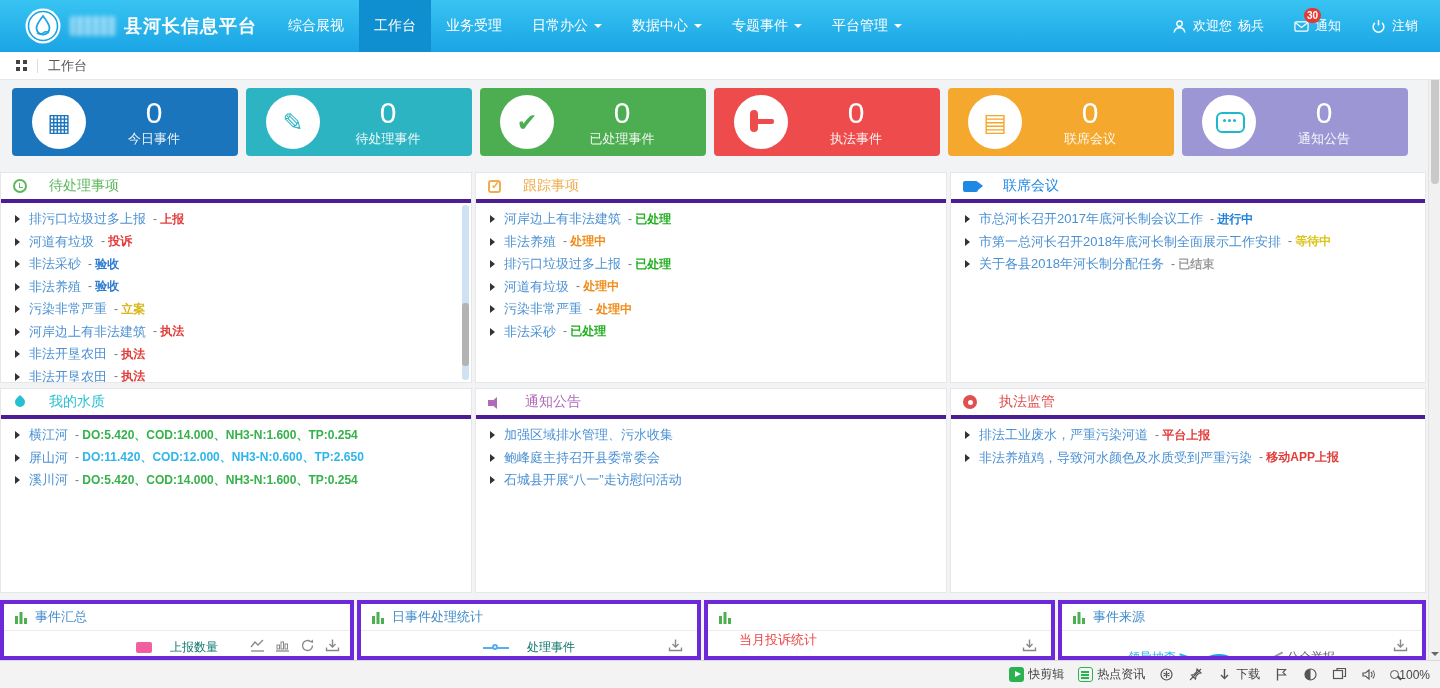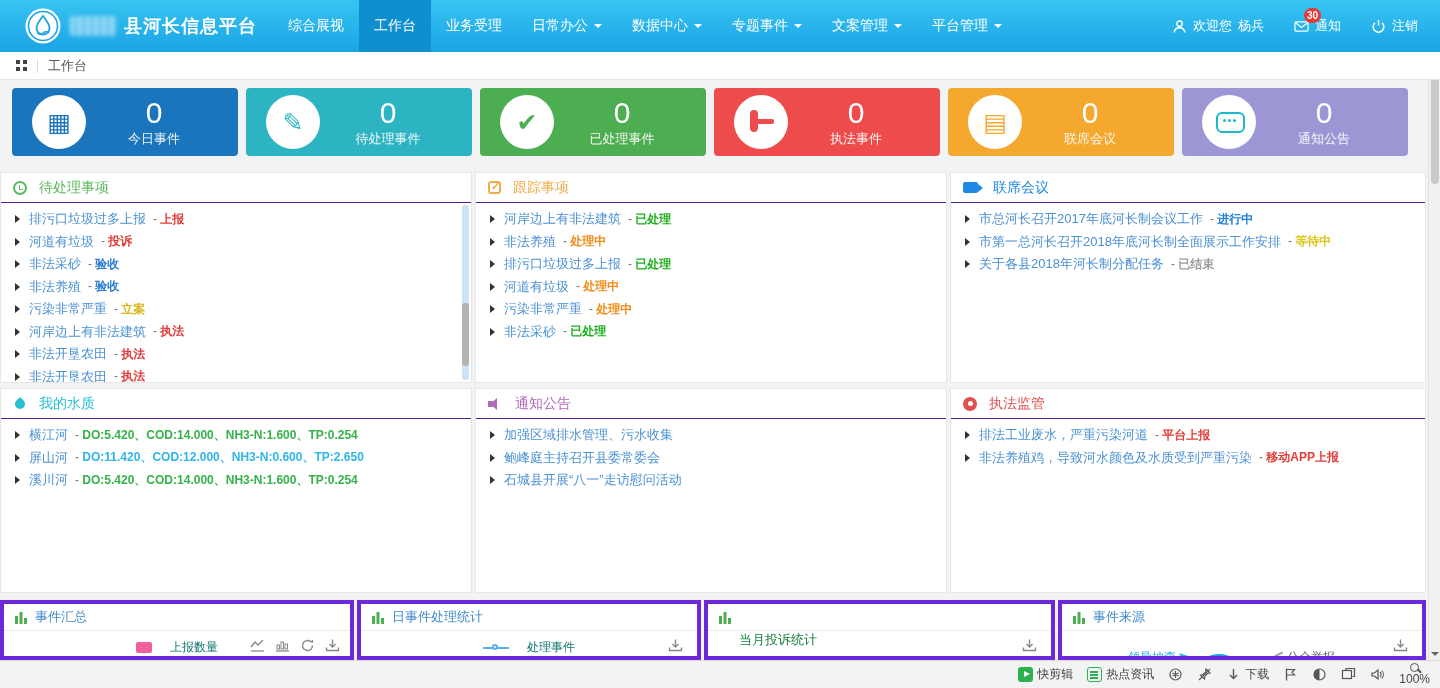--- a/index.html
+++ b/index.html
@@ -60,22 +60,22 @@
   .glyph-chat::after{content:"";position:absolute;left:21px;top:24px;width:3px;height:3px;
     border-radius:50%;background:currentColor;box-shadow:5px 0 0 currentColor,10px 0 0 currentColor;}
   .card-body{flex:1;display:flex;flex-direction:column;align-items:center;margin-right:16px;}
   .card-value{font-size:30px;line-height:32px;}
   .card-label{font-size:13px;opacity:.92;margin-top:1px;}
   
   .panel-row{position:absolute;left:0;width:1426px;display:grid;gap:3px;}
   .row1{top:172px;height:211px;grid-template-columns:472px 472px 1fr;}
   .row2{top:388px;height:205px;grid-template-columns:472px 472px 1fr;}
   .panel{background:#fff;border:1px solid #e7e7e7;position:relative;overflow:hidden;}
-  .panel-header{height:30px;display:flex;align-items:center;gap:12px;padding:0 12px;
-    border-bottom:1px solid #4c1d95;font-size:14px;}
+  .panel-header{height:30px;display:flex;align-items:center;gap:22px;padding:0 12px;
+    border-bottom:4px solid #4c1d95;font-size:14px;}
   .panel-title{font-size:14px;}
   .item-list{list-style:none;margin:5px 0 0;padding:0;}
   .list-item{display:flex;align-items:center;height:22.5px;padding:0 14px;font-size:13px;white-space:nowrap;}
   .tri{width:0;height:0;border-left:5px solid #333;border-top:4px solid transparent;
     border-bottom:4px solid transparent;margin-right:9px;flex-shrink:0;}
   .item-text{color:#4a90d2;cursor:pointer;text-decoration:none;}
   .item-status{font-size:12px;font-weight:bold;margin-left:7px;}
   .item-status::before{content:"- ";color:#777;font-weight:normal;}
   
   .clock-icon{width:14px;height:14px;border:2px solid #5cb85c;border-radius:50%;position:relative;}
@@ -145,21 +145,21 @@
     border-top:1px solid #d8d8d8;display:flex;align-items:center;justify-content:flex-end;
     gap:14px;padding-right:10px;font-size:12px;color:#444;z-index:20;}
   .tk-item{display:flex;align-items:center;gap:4px;cursor:pointer;}
   .clip-icon{width:15px;height:15px;background:#2db150;border-radius:3px;position:relative;}
   .clip-icon::after{content:"";position:absolute;left:5.5px;top:4px;
     border-left:6px solid #fff;border-top:3.5px solid transparent;border-bottom:3.5px solid transparent;}
   .news-icon{width:15px;height:15px;border:1.5px solid #2db150;border-radius:3px;position:relative;}
   .news-icon::before{content:"";position:absolute;left:2px;top:3px;width:8px;height:1.5px;
     background:#2db150;box-shadow:0 3px 0 #2db150,0 6px 0 #2db150;}
   .gray-svg{width:15px;height:15px;}
-  .mag-wrap{display:flex;align-items:center;cursor:pointer;flex-direction:column;}
+  .mag-wrap{display:flex;align-items:center;cursor:pointer;}
   .mag-icon{width:9px;height:9px;border:1.6px solid #555;border-radius:50%;position:relative;}
   .mag-icon::after{content:"";position:absolute;width:5px;height:1.6px;background:#555;
     transform:rotate(45deg);right:-4px;bottom:-1px;}
 </style>
 </head>
 <body>
 
 <header class="navbar">
   <div class="brand">
     <svg class="logo" viewBox="0 0 38 38">
@@ -196,24 +196,20 @@
       <a class="menu-item">
         <span>数据中心</span>
         <span class="mi-caret show"></span>
       </a>
 
       <a class="menu-item">
         <span>专题事件</span>
         <span class="mi-caret show"></span>
       </a>
 
-      <a class="menu-item">
-        <span>文案管理</span>
-        <span class="mi-caret show"></span>
-      </a>
 
       <a class="menu-item">
         <span>平台管理</span>
         <span class="mi-caret show"></span>
       </a>
     </nav>
   <div class="nav-right">
     <span class="nav-chunk">
       <svg class="gray-svg" viewBox="0 0 14 14">
         <circle cx="7" cy="4.4" r="2.6" fill="none" stroke="#fff" stroke-width="1.3"></circle>
@@ -584,21 +580,21 @@
     </svg>
   </section>
 
   <section class="chart-panel">
     <div class="chart-header">
       <svg class="bar-chart-icon" viewBox="0 0 14 14">
         <rect x="1" y="6" width="3" height="8" fill="#4caf50"></rect>
           <rect x="5.5" y="2" width="3" height="12" fill="#4caf50"></rect>
           <rect x="10" y="8" width="3" height="6" fill="#4caf50"></rect>
       </svg>
-      <span class="chart-title" style="color: #15803d; margin-top: 45px;">当月投诉统计</span>
+      <span class="chart-title" style="color: #ef4444; margin-top: 45px;">当月投诉统计</span>
     </div>
     <svg class="tb-icon dl-solo" viewBox="0 0 15 15">
       <line x1="7.5" y1="1.5" x2="7.5" y2="8.5" stroke="#888" stroke-width="1.4"></line>
       <polyline points="4.5,6 7.5,9 10.5,6" fill="none" stroke="#888" stroke-width="1.4"></polyline>
       <path d="M1.5 9.5v3h12v-3" fill="none" stroke="#888" stroke-width="1.4"></path>
     </svg>
     <span class="pie-label pc-label-left">非法采砂</span>
     <span class="pie-label pc-label-right">河水颜色</span>
   </section>
 

